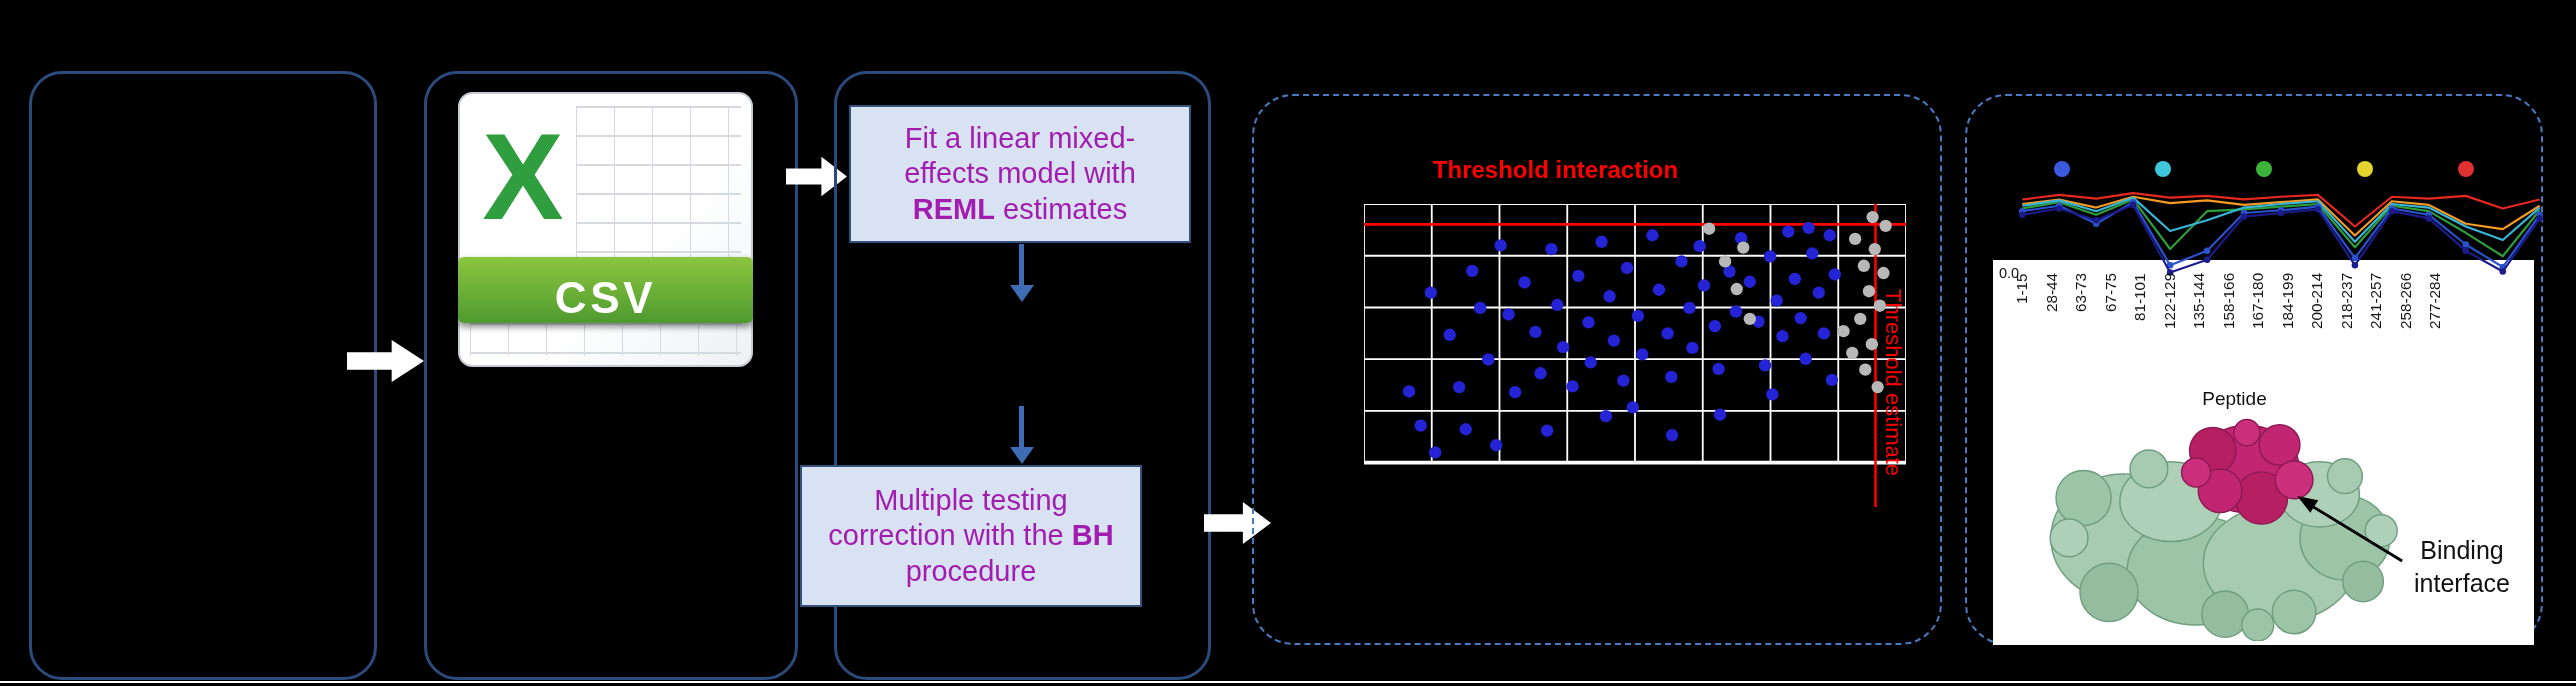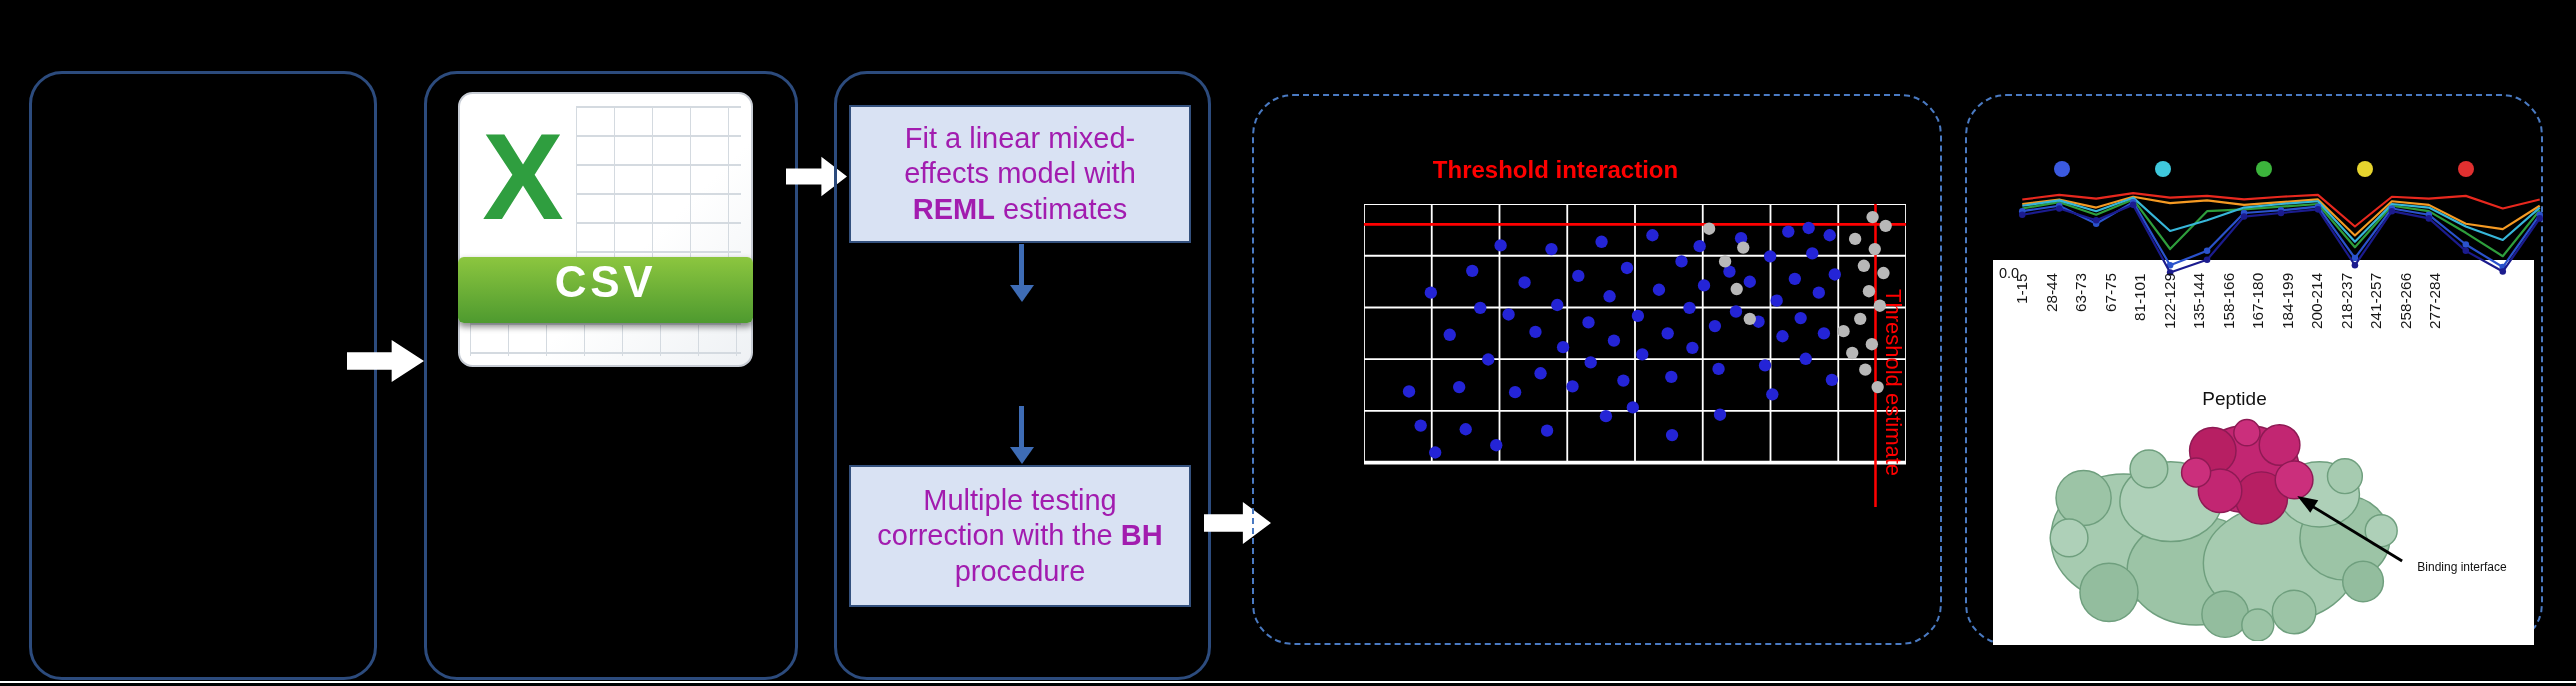--- a/index.html
+++ b/index.html
@@ -23,29 +23,29 @@
   .csv-grid{position:absolute;
      background-image:linear-gradient(#d4dae0 1.5px,transparent 1.5px),
                       linear-gradient(90deg,#d4dae0 1.5px,transparent 1.5px);
      background-size:38px 29px;}
   .csv-grid.g1{left:40%;right:4%;top:5%;height:55%;}
   .csv-grid.g2{left:4%;right:4%;top:84%;height:12%;}
   .csv-x{position:absolute;left:2%;top:0%;width:40%;height:62%;display:flex;
      align-items:center;justify-content:center;font-size:122px;font-weight:800;color:#2f9e3f;}
   .csv-banner{position:absolute;left:0;right:0;top:60%;height:24%;
      background:linear-gradient(180deg,#8cc63f,#4e9a2f);border-radius:5.8px;
-     display:flex;align-items:flex-start;justify-content:center;box-shadow:0 3.6px 6.5px rgba(0,0,0,.45);}
+     display:flex;align-items:flex-end;justify-content:center;box-shadow:0 3.6px 6.5px rgba(0,0,0,.45);}
   .csv-banner span{color:#fff;font-weight:bold;font-size:44px;letter-spacing:3.6px;}
   
   .step{position:absolute;background:#d9e2f3;border:2.2px solid #34517e;color:#a21caf;
      display:flex;align-items:center;justify-content:center;text-align:center;
      font-size:29px;line-height:1.22;padding:4.4px 13px;box-sizing:border-box;}
   #step-1{left:849px;top:105px;width:342px;height:138px;}
   #step-2{left:849px;top:304px;width:342px;height:100px;}
-  #step-3{left:849px;top:465px;width:342px;height:142px;justify-content:center;}
+  #step-3{left:800px;top:465px;width:342px;height:142px;justify-content:center;}
   .varrow{position:absolute;width:29px;display:flex;flex-direction:column;align-items:center;}
   .varrow .shaft{width:5.1px;background:#3e6cb5;flex:1;}
   .varrow .head{width:0;height:0;border-left:12.4px solid transparent;
      border-right:12.4px solid transparent;border-top:17.4px solid #3e6cb5;}
   #va-1{left:1007px;top:244px;height:58px;}
   #va-2{left:1007px;top:406px;height:58px;}
   
   .dashed-panel{position:absolute;border:2.9px dashed #4a7ac2;border-radius:41px;}
   #panel-scatter{left:1252px;top:94px;width:686px;height:547px;}
   #panel-peptide{left:1965px;top:94px;width:574px;height:547px;}
@@ -64,21 +64,21 @@
   #profile-svg{position:absolute;left:2015px;top:180px;width:532px;height:102px;z-index:3;}
   #ytick{position:absolute;left:1999px;top:265px;font-size:14.5px;color:#111;z-index:4;}
   #xticks{position:absolute;left:2013px;top:273px;width:443px;height:94px;display:flex;
      align-items:stretch;z-index:4;}
   .xtick{flex:0 0 29.5px;writing-mode:vertical-rl;transform:rotate(180deg);
      text-align:right;font-size:15.3px;color:#151515;white-space:nowrap;}
   #xaxis-title{position:absolute;left:2013px;top:388px;width:443px;text-align:center;
      font-size:19px;color:#111;z-index:4;}
   #protein-svg{position:absolute;left:2040px;top:400px;width:363px;height:241px;z-index:4;}
   #annot-arrow-svg{position:absolute;left:2275px;top:483px;width:153px;height:94px;z-index:5;}
-  #binding-label{position:absolute;left:2393px;top:560px;width:138px;font-size:12px;
+  #binding-label{position:absolute;left:2393px;top:534px;width:138px;font-size:25px;
      color:#111;line-height:1.3;text-align:center;z-index:5;}
   
   #bottom-line{position:absolute;left:0;top:681px;width:2576px;height:2.2px;background:#fff;}
 </style>
 </head>
 <body>
 
 <div id="root">
 
   <div class="stage-box" id="box-empty"></div>

